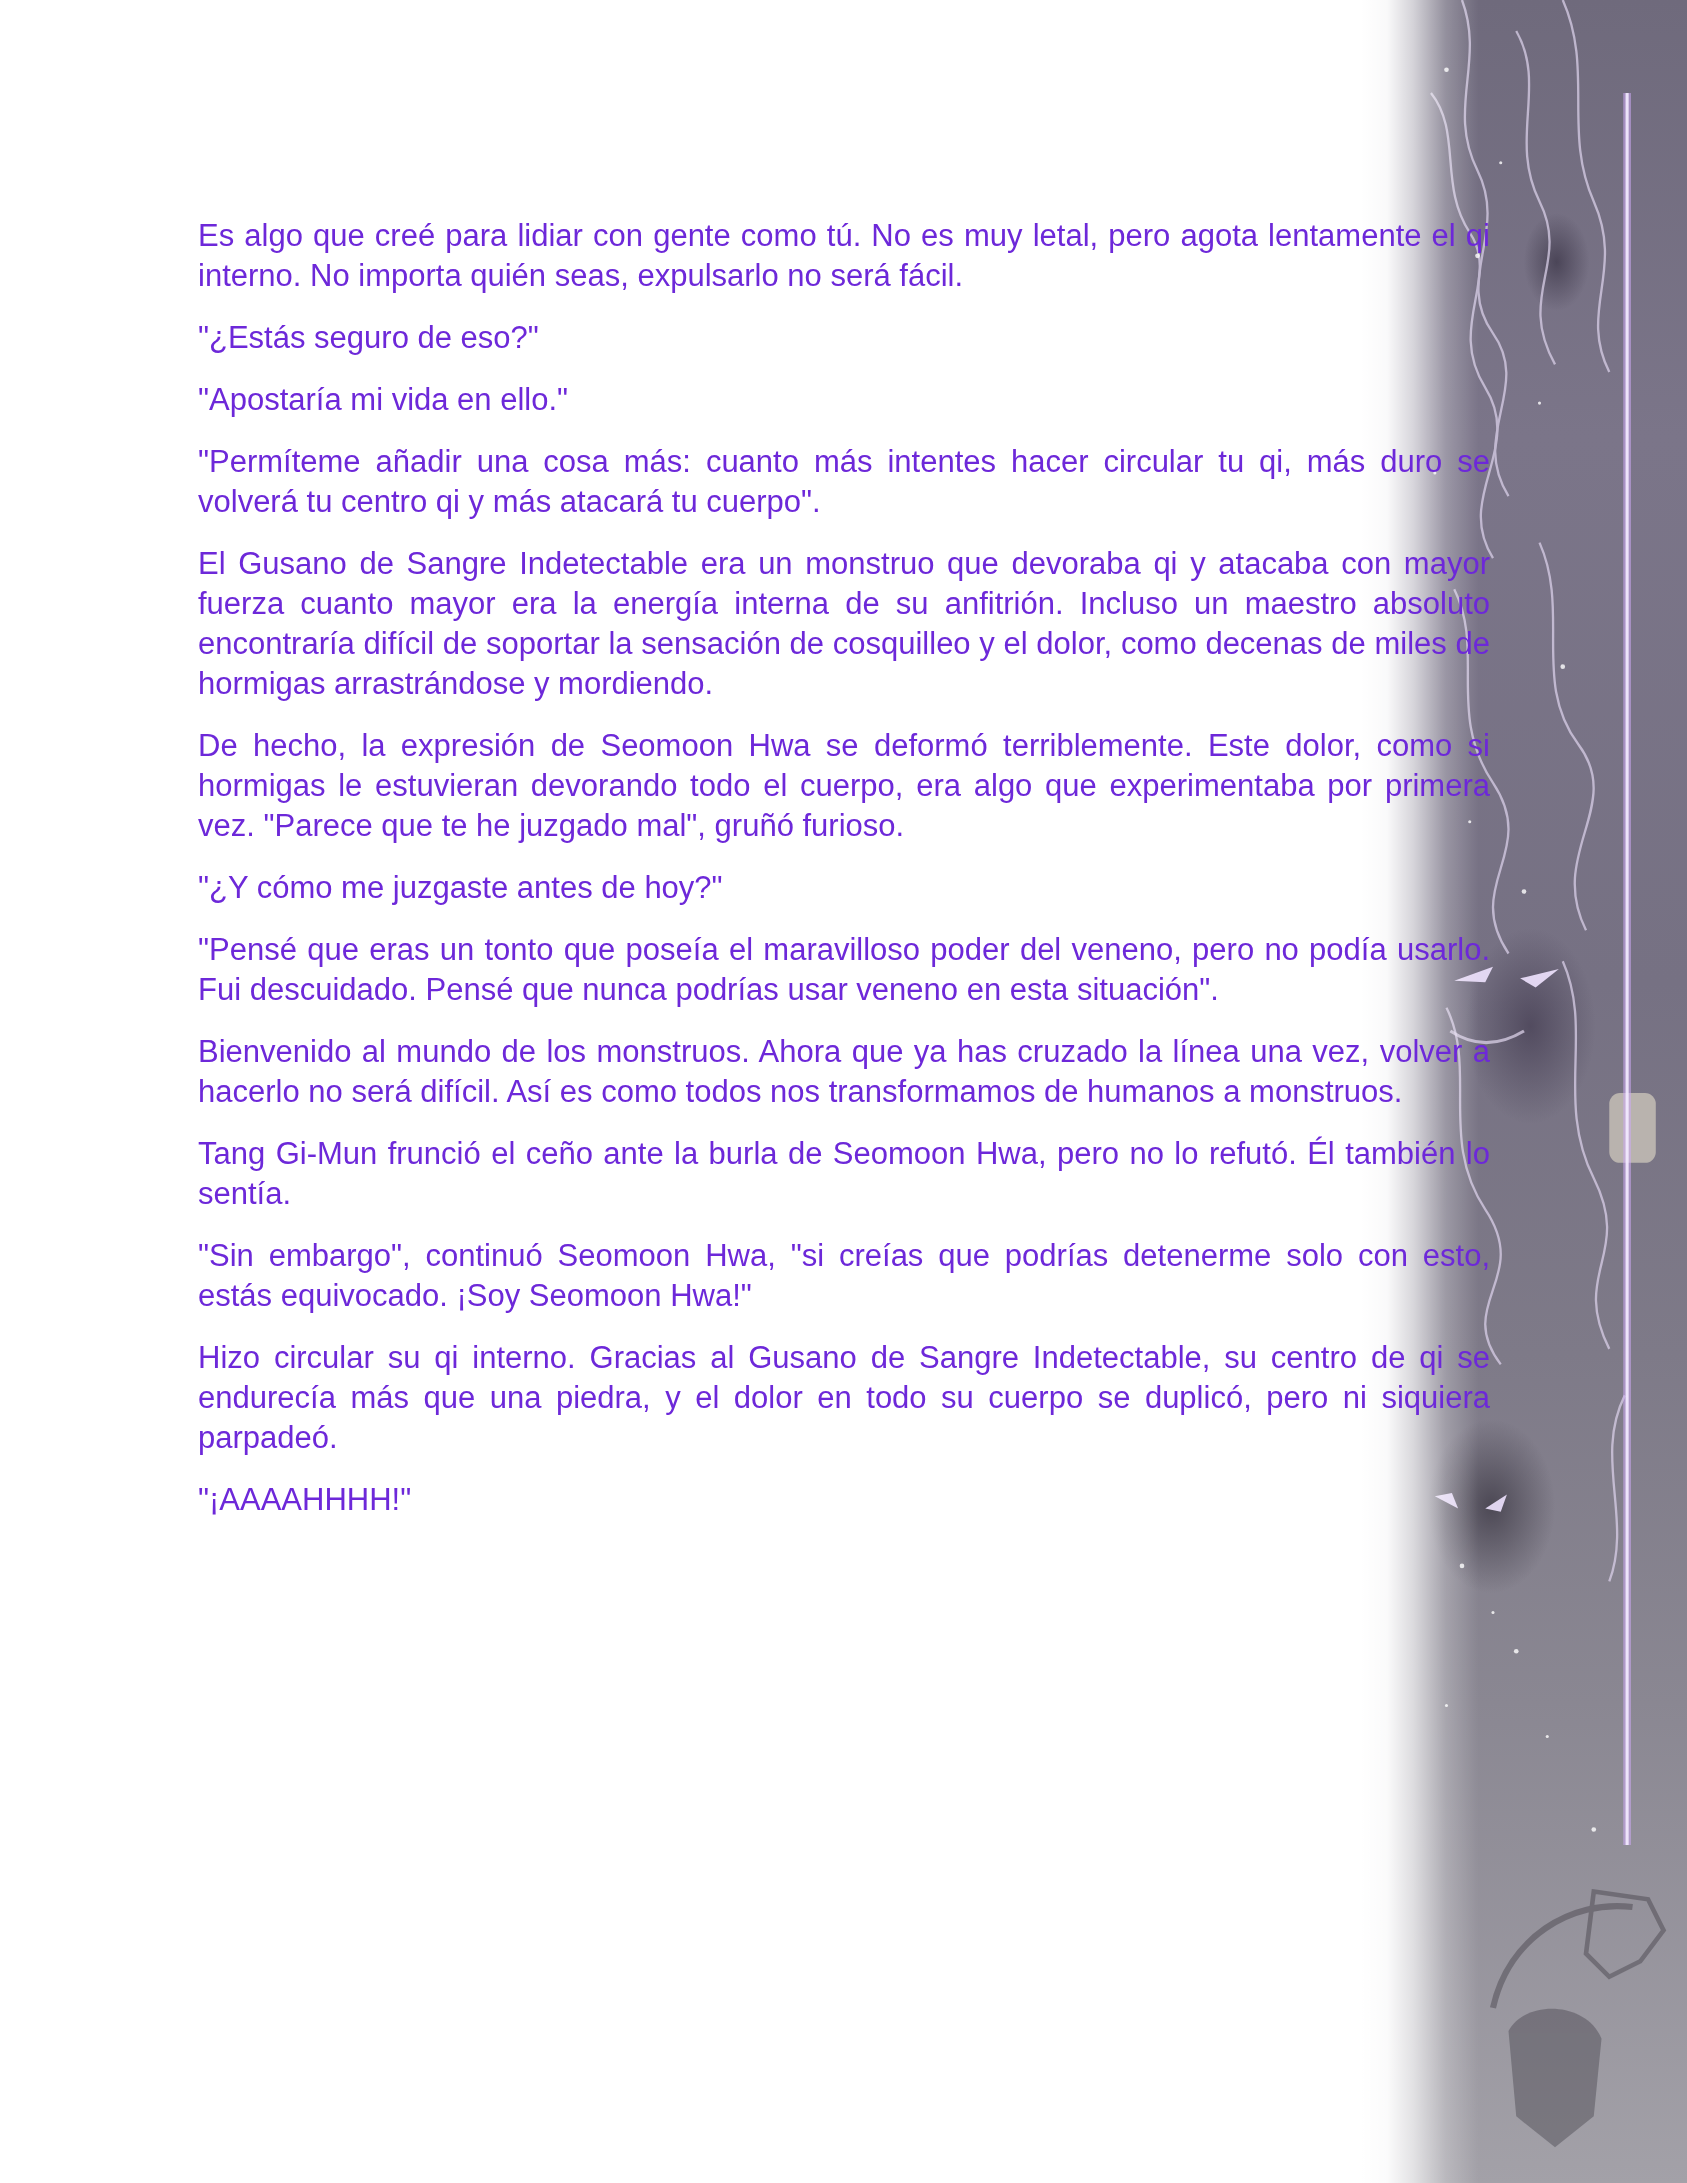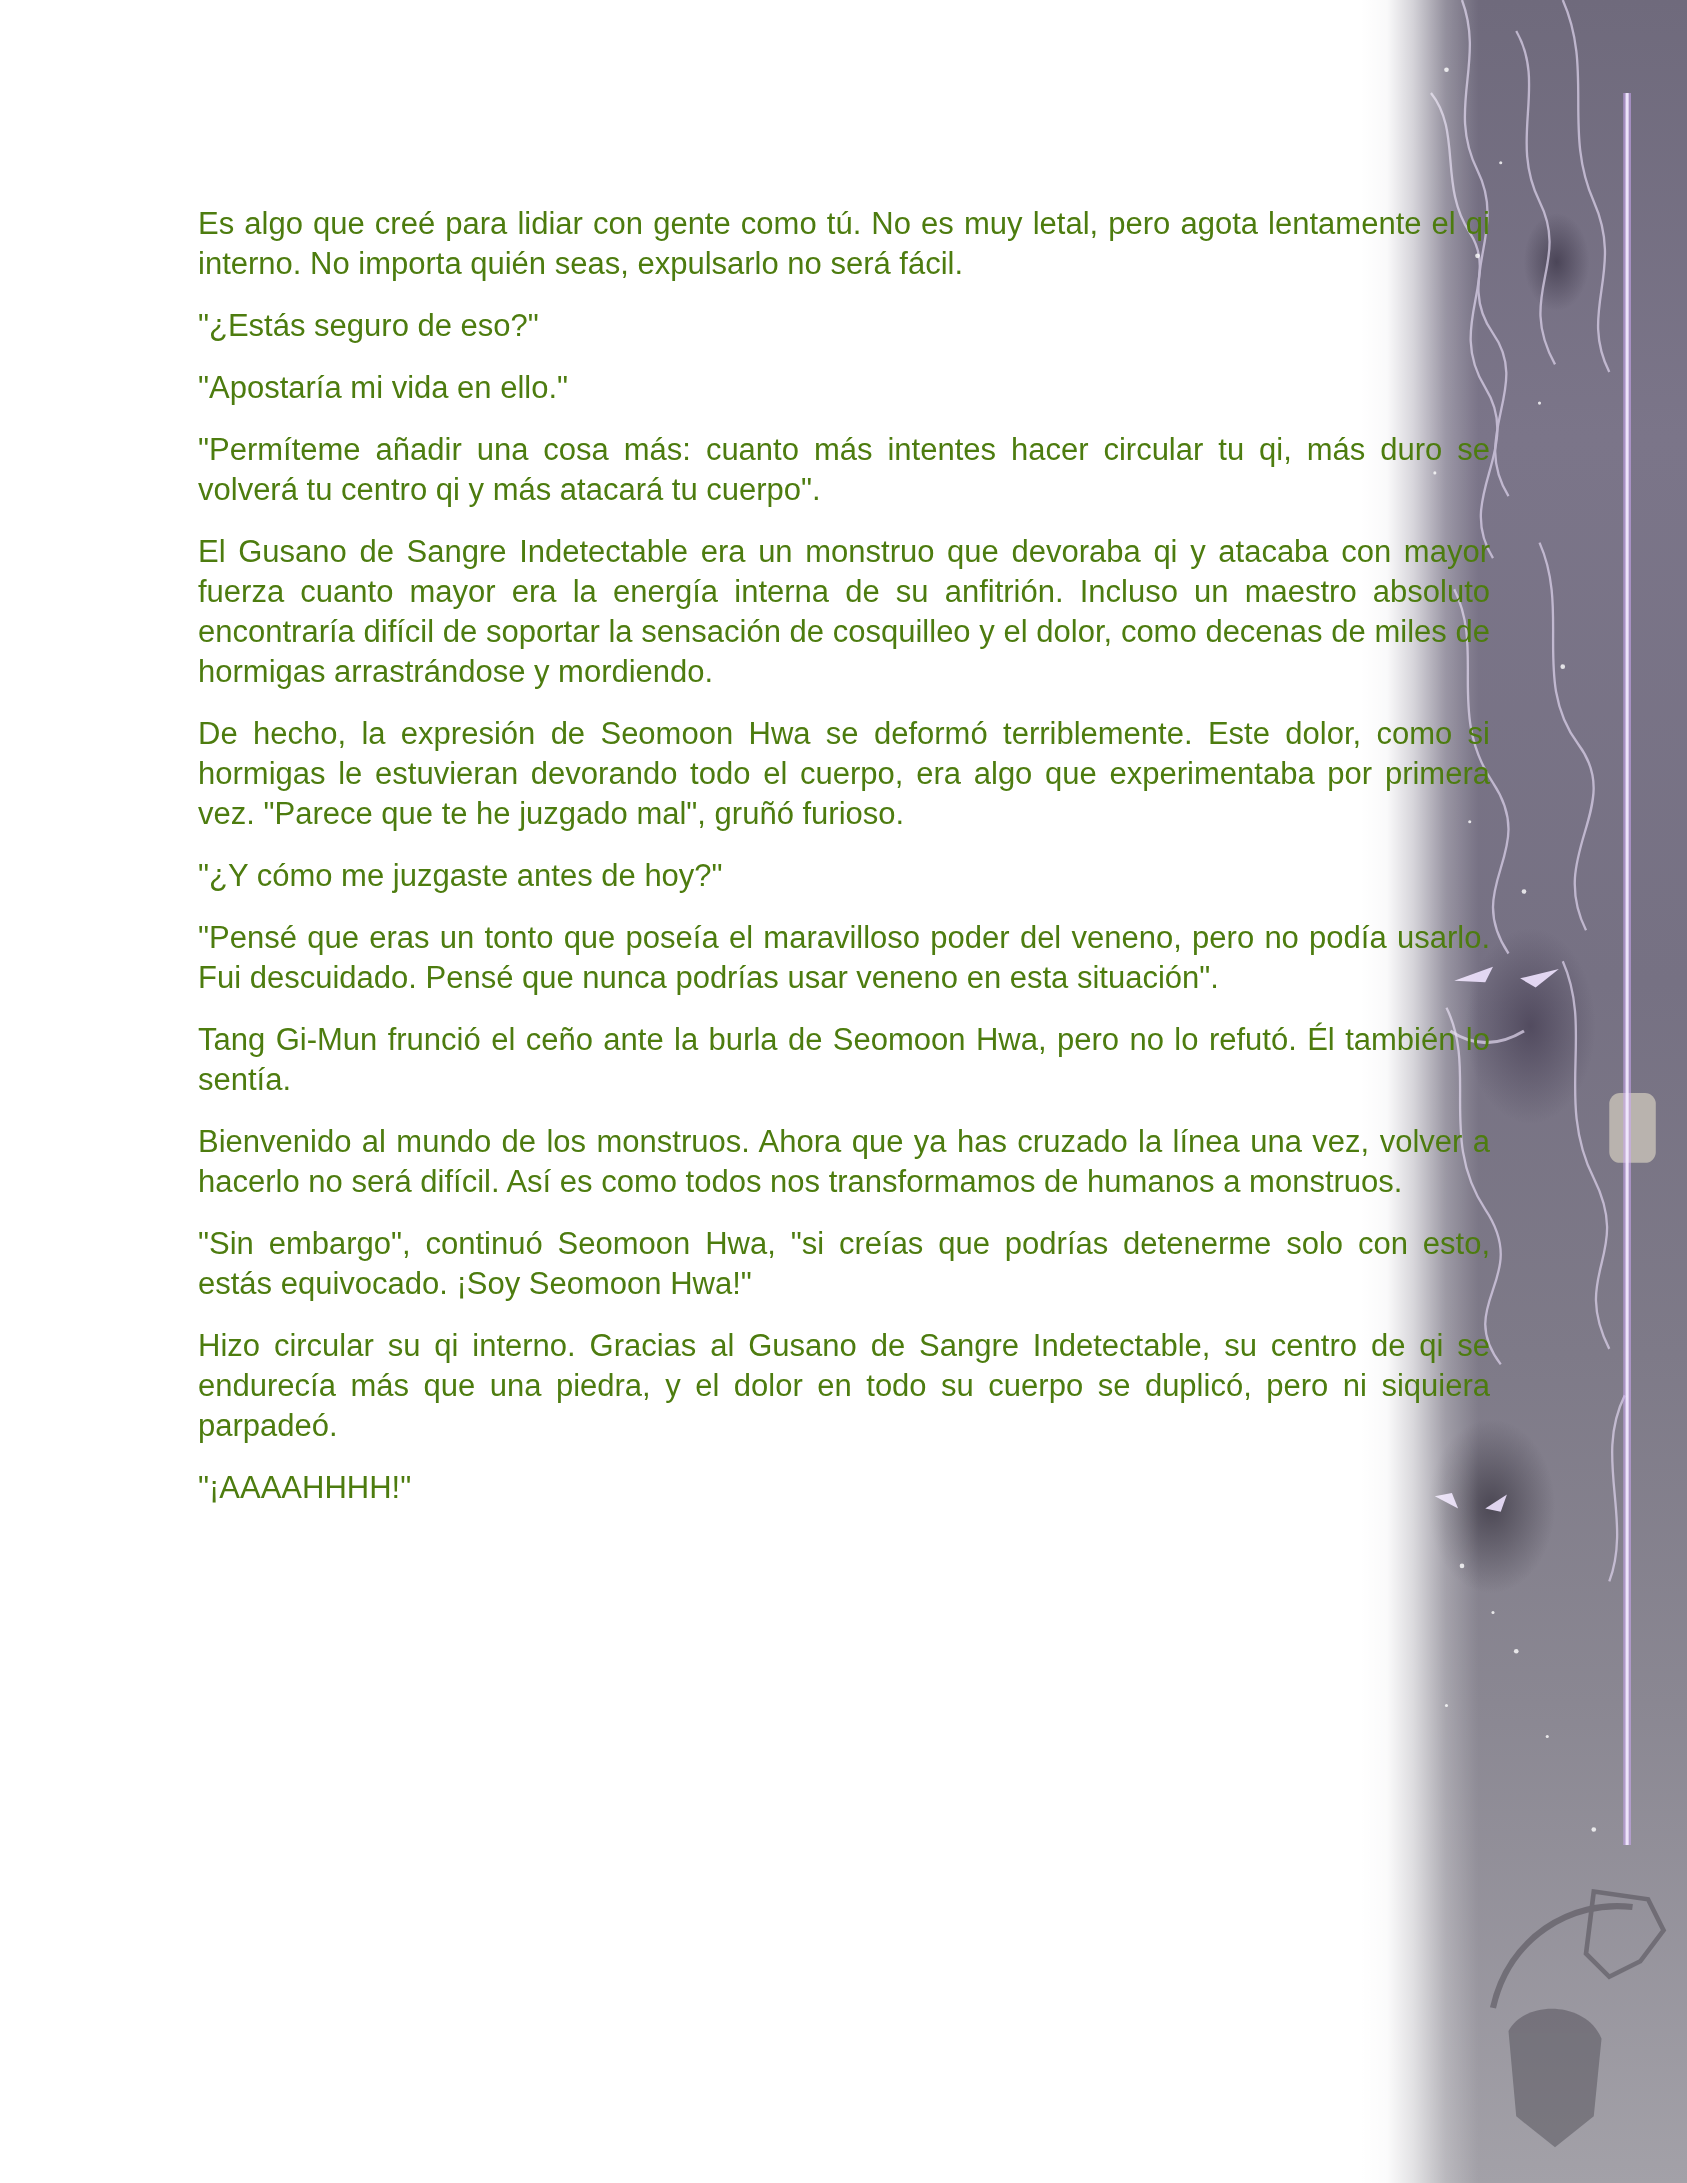--- a/index.html
+++ b/index.html
@@ -47,24 +47,24 @@
     left: 0;
   }
   
   .page {
     position: absolute;
     top: 200px;
     left: 198px;
     width: 1292px;
   }
   .para {
-    margin: 4px 0 22px 0;
+    margin: 16px 0 22px 0;
     font-size: 31px;
     line-height: 40px;
-    color: #4d7c0f;
+    color: #6d28d9;
     text-align: justify;
     letter-spacing: 0;
   }
   .para.last-left {
     text-align-last: left;
   }
 </style>
 </head>
 <body>
 
@@ -125,19 +125,19 @@
 
 <main class="page">
   <p class="para last-left">Es algo que creé para lidiar con gente como tú. No es muy letal, pero agota lentamente el qi interno. No importa quién seas, expulsarlo no será fácil.</p>
   <p class="para last-left">"¿Estás seguro de eso?"</p>
   <p class="para last-left">"Apostaría mi vida en ello."</p>
   <p class="para last-left">"Permíteme añadir una cosa más: cuanto más intentes hacer circular tu qi, más duro se volverá tu centro qi y más atacará tu cuerpo".</p>
   <p class="para last-left">El Gusano de Sangre Indetectable era un monstruo que devoraba qi y atacaba con mayor fuerza cuanto mayor era la energía interna de su anfitrión. Incluso un maestro absoluto encontraría difícil de soportar la sensación de cosquilleo y el dolor, como decenas de miles de hormigas arrastrándose y mordiendo.</p>
   <p class="para last-left">De hecho, la expresión de Seomoon Hwa se deformó terriblemente. Este dolor, como si hormigas le estuvieran devorando todo el cuerpo, era algo que experimentaba por primera vez. "Parece que te he juzgado mal", gruñó furioso.</p>
   <p class="para last-left">"¿Y cómo me juzgaste antes de hoy?"</p>
   <p class="para last-left">"Pensé que eras un tonto que poseía el maravilloso poder del veneno, pero no podía usarlo. Fui descuidado. Pensé que nunca podrías usar veneno en esta situación".</p>
+  <p class="para last-left">Bienvenido al mundo de los monstruos. Ahora que ya has cruzado la línea una vez, volver a hacerlo no será difícil. Así es como todos nos transformamos de humanos a monstruos.</p>
   <p class="para last-left">Tang Gi-Mun frunció el ceño ante la burla de Seomoon Hwa, pero no lo refutó. Él también lo sentía.</p>
-  <p class="para last-left">Bienvenido al mundo de los monstruos. Ahora que ya has cruzado la línea una vez, volver a hacerlo no será difícil. Así es como todos nos transformamos de humanos a monstruos.</p>
   <p class="para last-left">"Sin embargo", continuó Seomoon Hwa, "si creías que podrías detenerme solo con esto, estás equivocado. ¡Soy Seomoon Hwa!"</p>
   <p class="para last-left">Hizo circular su qi interno. Gracias al Gusano de Sangre Indetectable, su centro de qi se endurecía más que una piedra, y el dolor en todo su cuerpo se duplicó, pero ni siquiera parpadeó.</p>
   <p class="para last-left">"¡AAAAHHHH!"</p>
 </main>
 
 
 </body></html>

